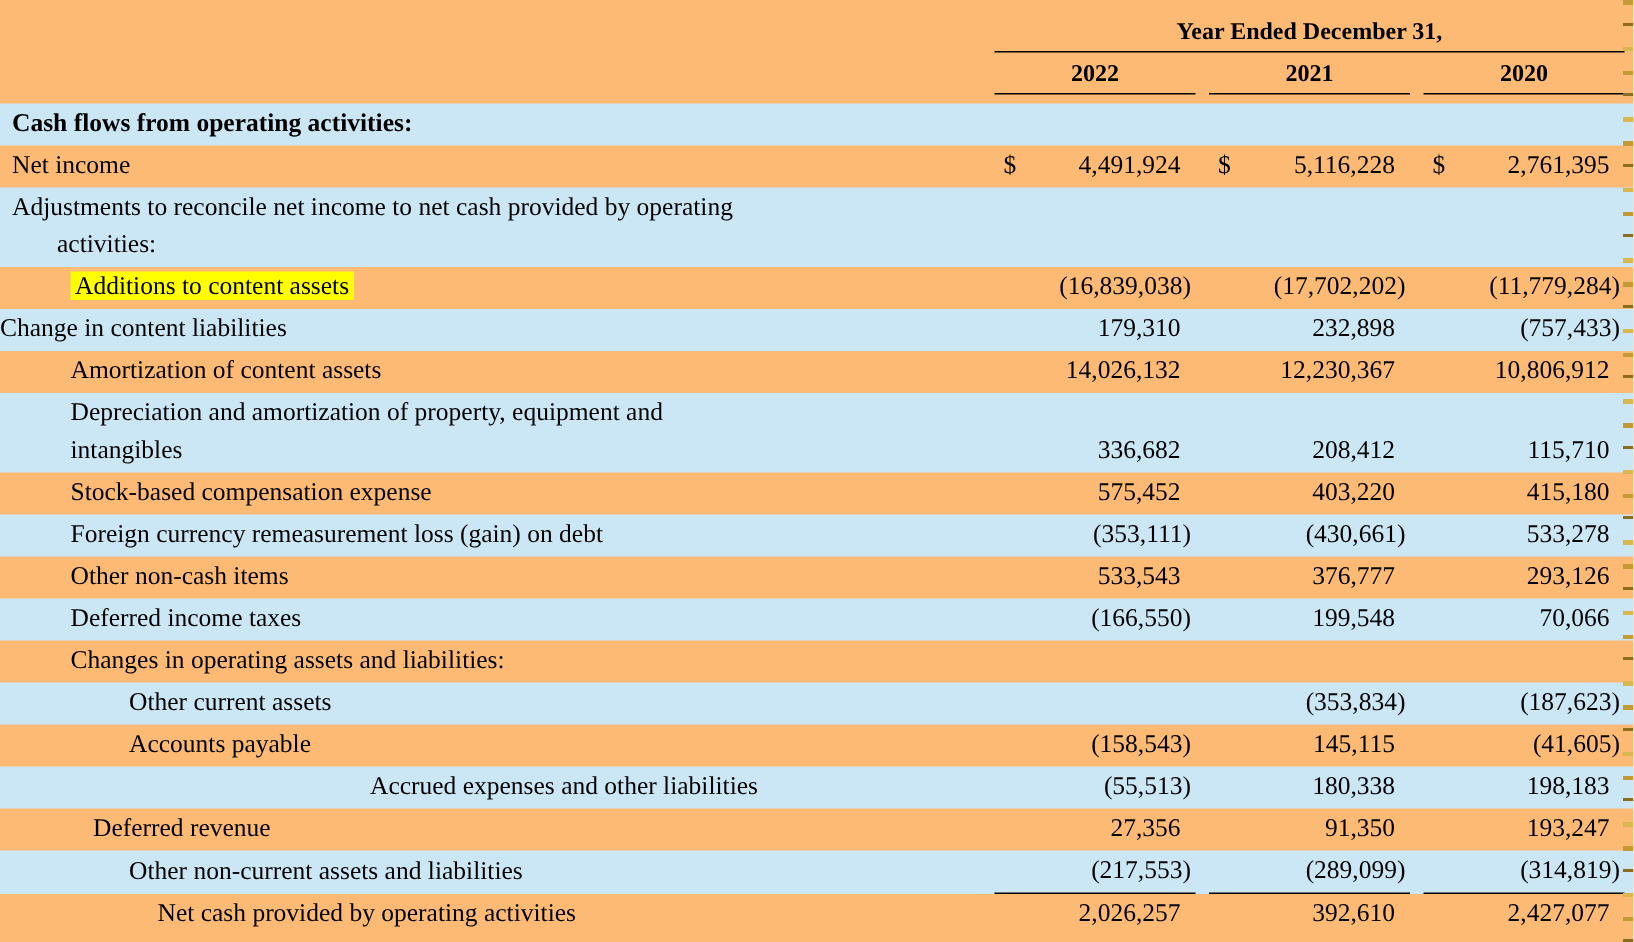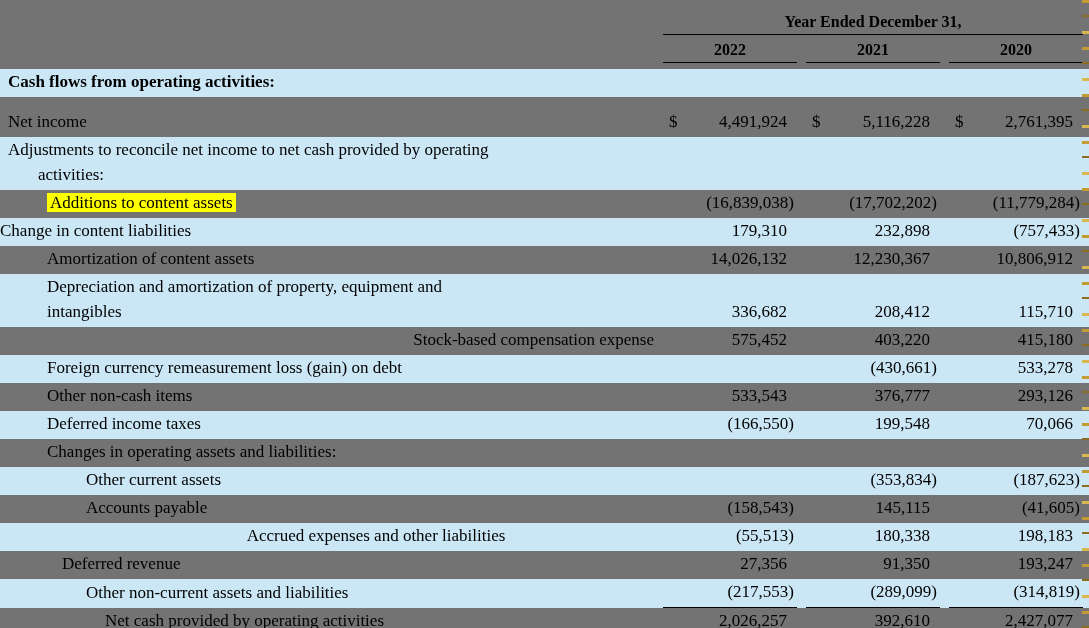--- a/index.html
+++ b/index.html
@@ -1,18 +1,18 @@
 <!DOCTYPE html>
 <html style="--stripe: #cbe7f6; --hl: #ffff00;"><head>
 <meta charset="utf-8">
 <style>
   * { box-sizing: border-box; margin: 0; padding: 0; }
   html, body { background: #fff; }
   body { font-family: "Liberation Serif", serif; font-size: 17px; color: #000; }
-  .page { position: relative; width: 1089px; height: 628px; background: #737373; overflow: hidden; }
+  .page { position: relative; width: 1089px; height: 628px; background: #fdba74; overflow: hidden; }
 
   
   .hrow { display: flex; align-items: flex-end; padding-right: 6px; }
   .hrow1 { padding-top: 13px; }
   .hrow2 { margin-top: 6px; }
   .label-spacer { flex: 1; }
   .period-span {
     width: 420px; text-align: center; font-weight: bold; font-size: 16px;
     border-bottom: 1px solid #000; padding-bottom: 3px;
   }
@@ -71,21 +71,21 @@
   </div>
 
   <div id="rows">
       <div class="row stripe bold">
         <div class="lab" style="padding-left: 8px;">Cash flows from operating activities:</div>
         <div class="val"></div>
         <div class="val"></div>
         <div class="val"></div>
       </div>
       <div class="row plain">
-        <div class="lab" style="padding-left: 8px; margin-top: 12px;">Net income</div>
+        <div class="lab" style="padding-left: 8px;">Net income</div>
         <div class="val">
           <span class="cur">$</span>
           <span class="num">4,491,924</span>
         </div>
         <div class="val">
           <span class="cur">$</span>
           <span class="num">5,116,228</span>
         </div>
         <div class="val">
           <span class="cur">$</span>
@@ -142,33 +142,36 @@
           <span class="num">336,682</span>
         </div>
         <div class="val">
           <span class="num">208,412</span>
         </div>
         <div class="val">
           <span class="num">115,710</span>
         </div>
       </div>
       <div class="row plain">
-        <div class="lab" style="padding-left: 47px; text-align: right;">Stock-based compensation expense</div>
+        <div class="lab" style="padding-left: 47px;">Stock-based compensation expense</div>
         <div class="val">
           <span class="num">575,452</span>
         </div>
         <div class="val">
           <span class="num">403,220</span>
         </div>
         <div class="val">
           <span class="num">415,180</span>
         </div>
       </div>
       <div class="row stripe">
         <div class="lab" style="padding-left: 47px;">Foreign currency remeasurement loss (gain) on debt</div>
+        <div class="val">
+          <span class="num neg">(353,111)</span>
+        </div>
         <div class="val">
           <span class="num neg">(430,661)</span>
         </div>
         <div class="val">
           <span class="num">533,278</span>
         </div>
       </div>
       <div class="row plain">
         <div class="lab" style="padding-left: 47px;">Other non-cash items</div>
         <div class="val">

